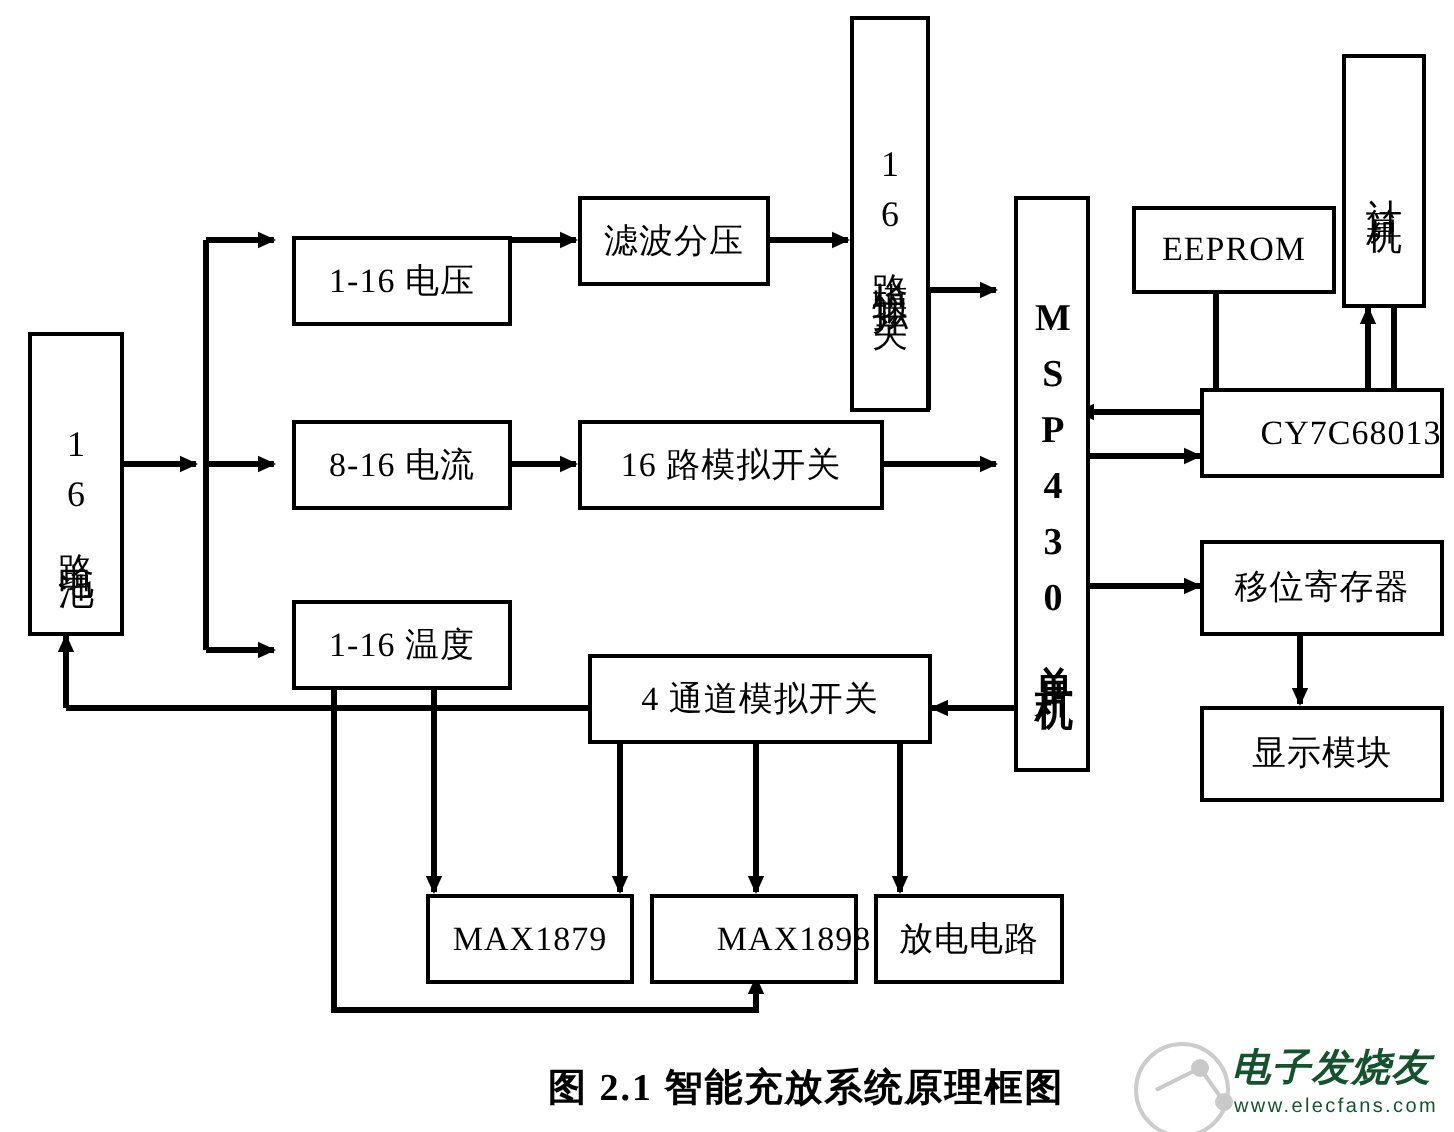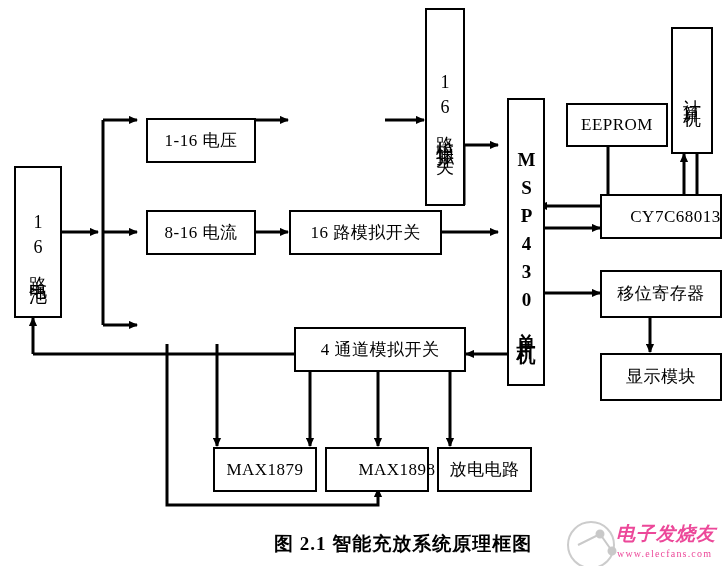--- a/index.html
+++ b/index.html
@@ -60,22 +60,22 @@
     position: absolute;
     color: #000000;
     font-weight: bold;
     font-size: 19px;
     font-family: "Liberation Serif", "DejaVu Serif", serif;
     letter-spacing: 1px;
     white-space: nowrap;
   }
   .watermark {
     position: absolute;
-    color: #ec4899;
-    font-family: Liberation Serif, serif;
+    color: #14532d;
+    font-family: Liberation Sans, sans-serif;
     pointer-events: none;
   }
   .wm-main {
     font-size: 19px;
     font-style: italic;
     font-weight: bold;
     letter-spacing: 1px;
     white-space: nowrap;
   }
   .wm-url {
@@ -159,33 +159,39 @@
   </svg>
 
   <div class="node vert" style="left:14px; top:166px; width:48px; height:152px; font-size:18px;">
     <span>16路电池</span>
   </div>
 
   <div class="node" style="left:146px; top:98px; width:110px; height:45px;margin-top:20px;">
     <span>1-16 电压</span>
   </div>
 
+  <div class="node" style="left:289px; top:98px; width:96px; height:45px;">
+    <span>滤波分压</span>
+  </div>
 
   <div class="node vert" style="left:425px; top:8px; width:40px; height:198px; font-size:18px;">
     <span>16路模拟开关</span>
   </div>
 
   <div class="node" style="left:146px; top:210px; width:110px; height:45px;">
     <span>8-16 电流</span>
   </div>
 
   <div class="node" style="left:289px; top:210px; width:153px; height:45px;">
     <span>16 路模拟开关</span>
   </div>
 
+  <div class="node" style="left:146px; top:300px; width:110px; height:45px;">
+    <span>1-16 温度</span>
+  </div>
 
   <div class="node" style="left:294px; top:327px; width:172px; height:45px;">
     <span>4 通道模拟开关</span>
   </div>
 
   <div class="node v-msp" style="left:507px; top:98px; width:38px; height:288px;">
     <span>MSP430单片机</span>
   </div>
 
   <div class="node" style="left:566px; top:103px; width:102px; height:44px;">

